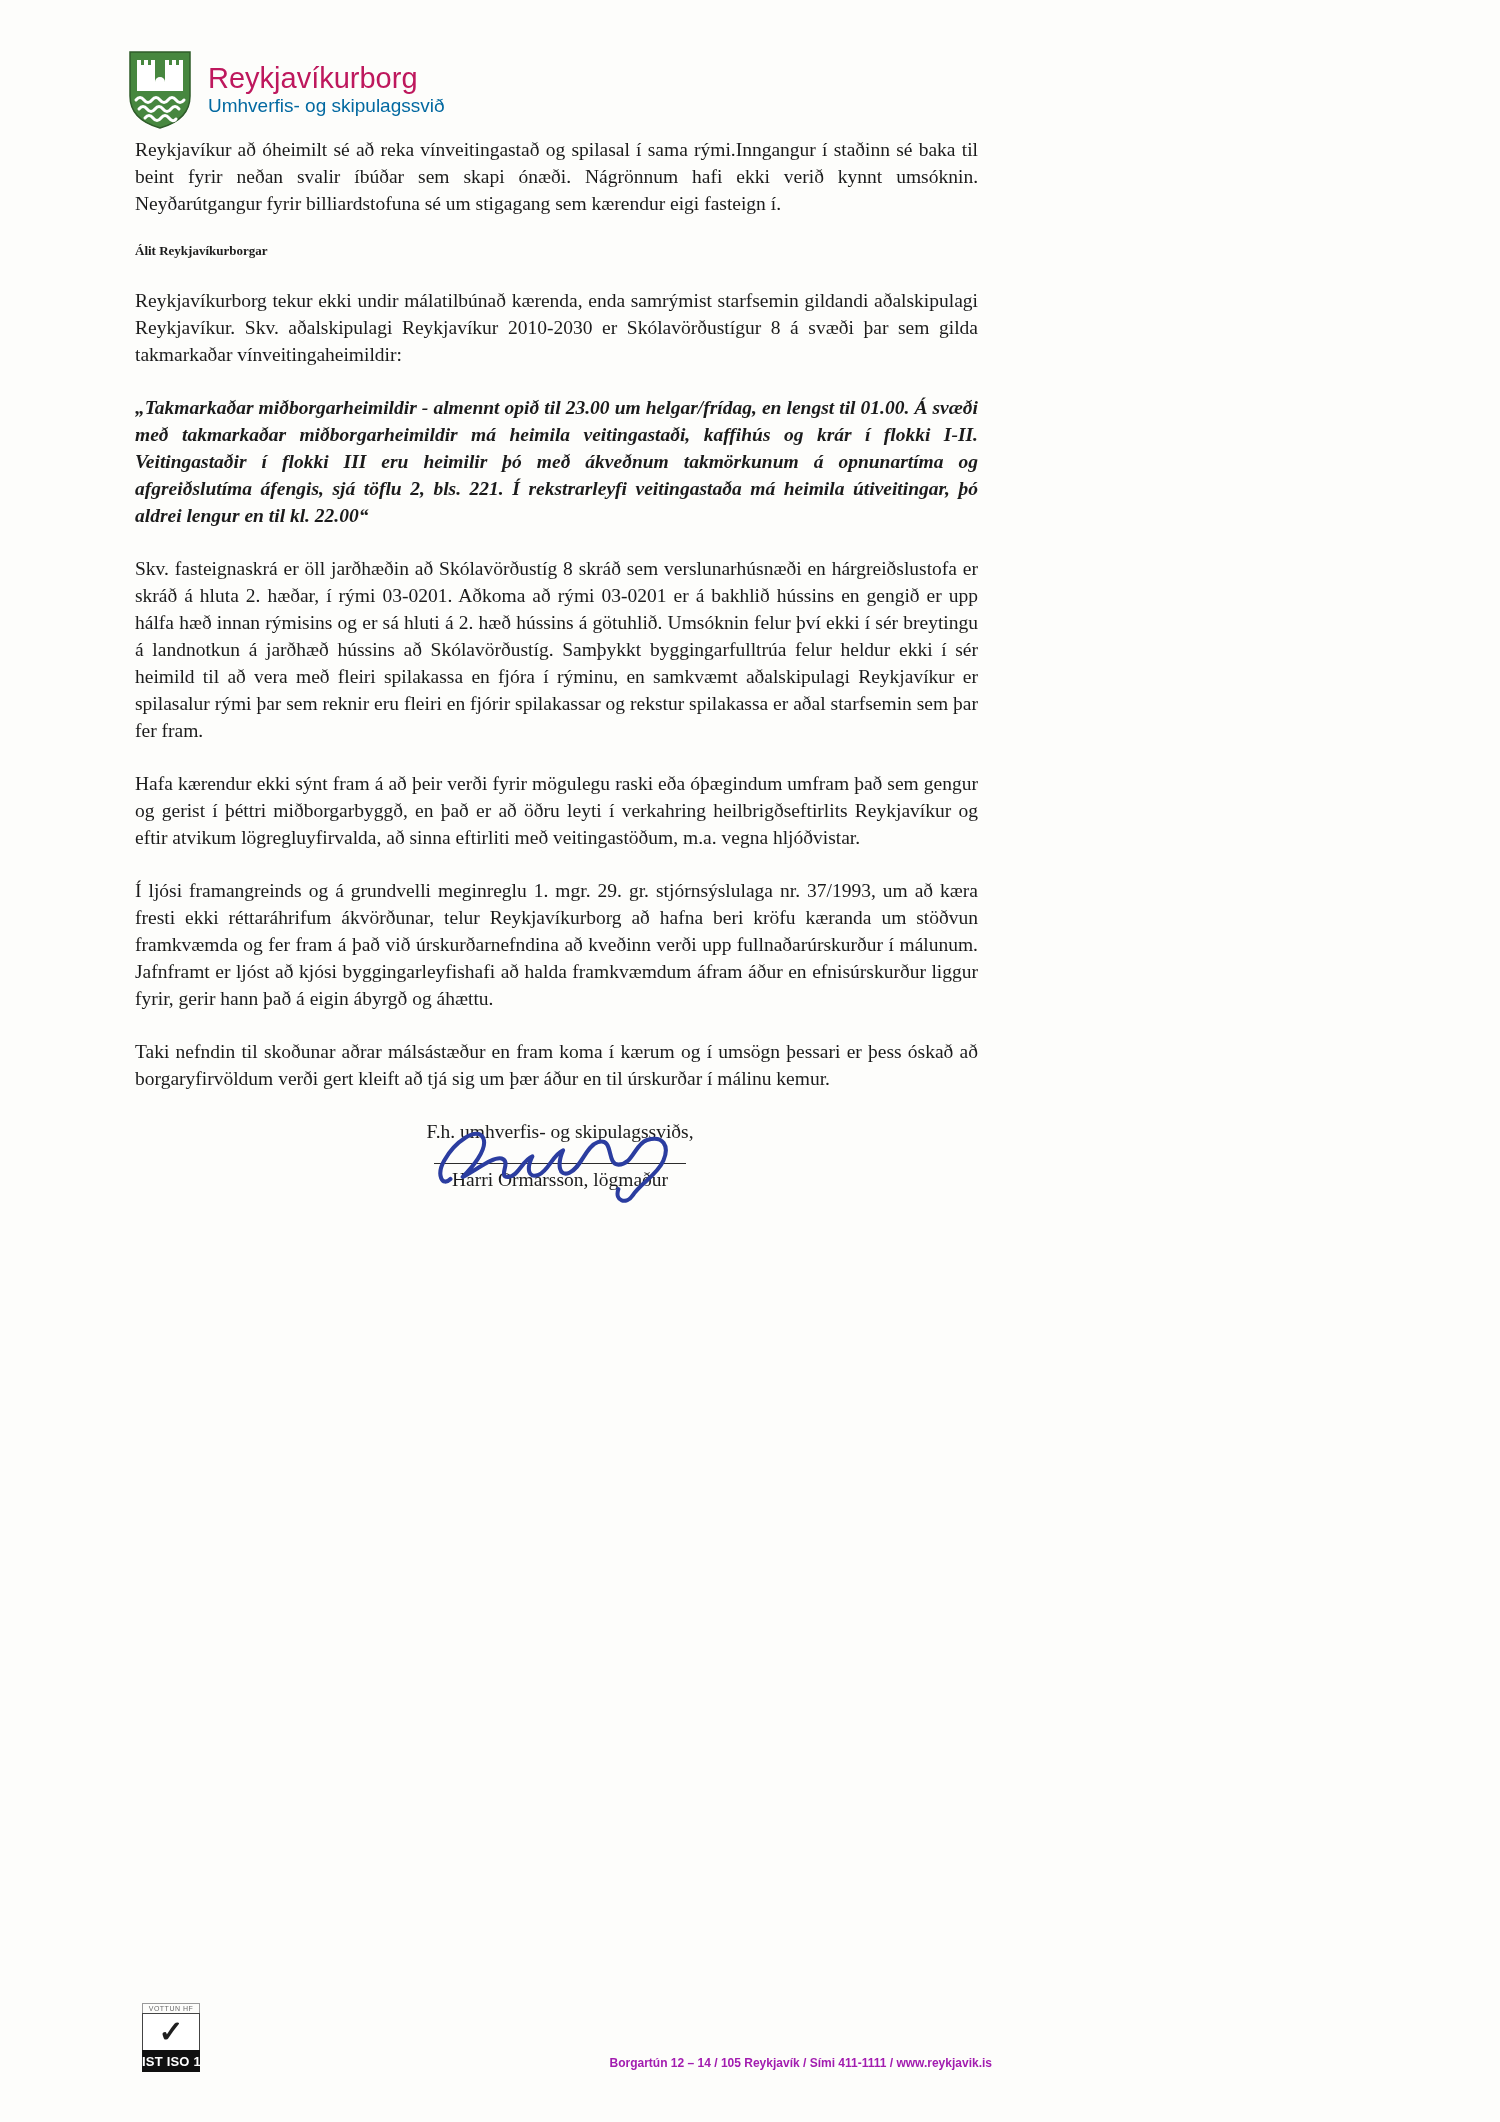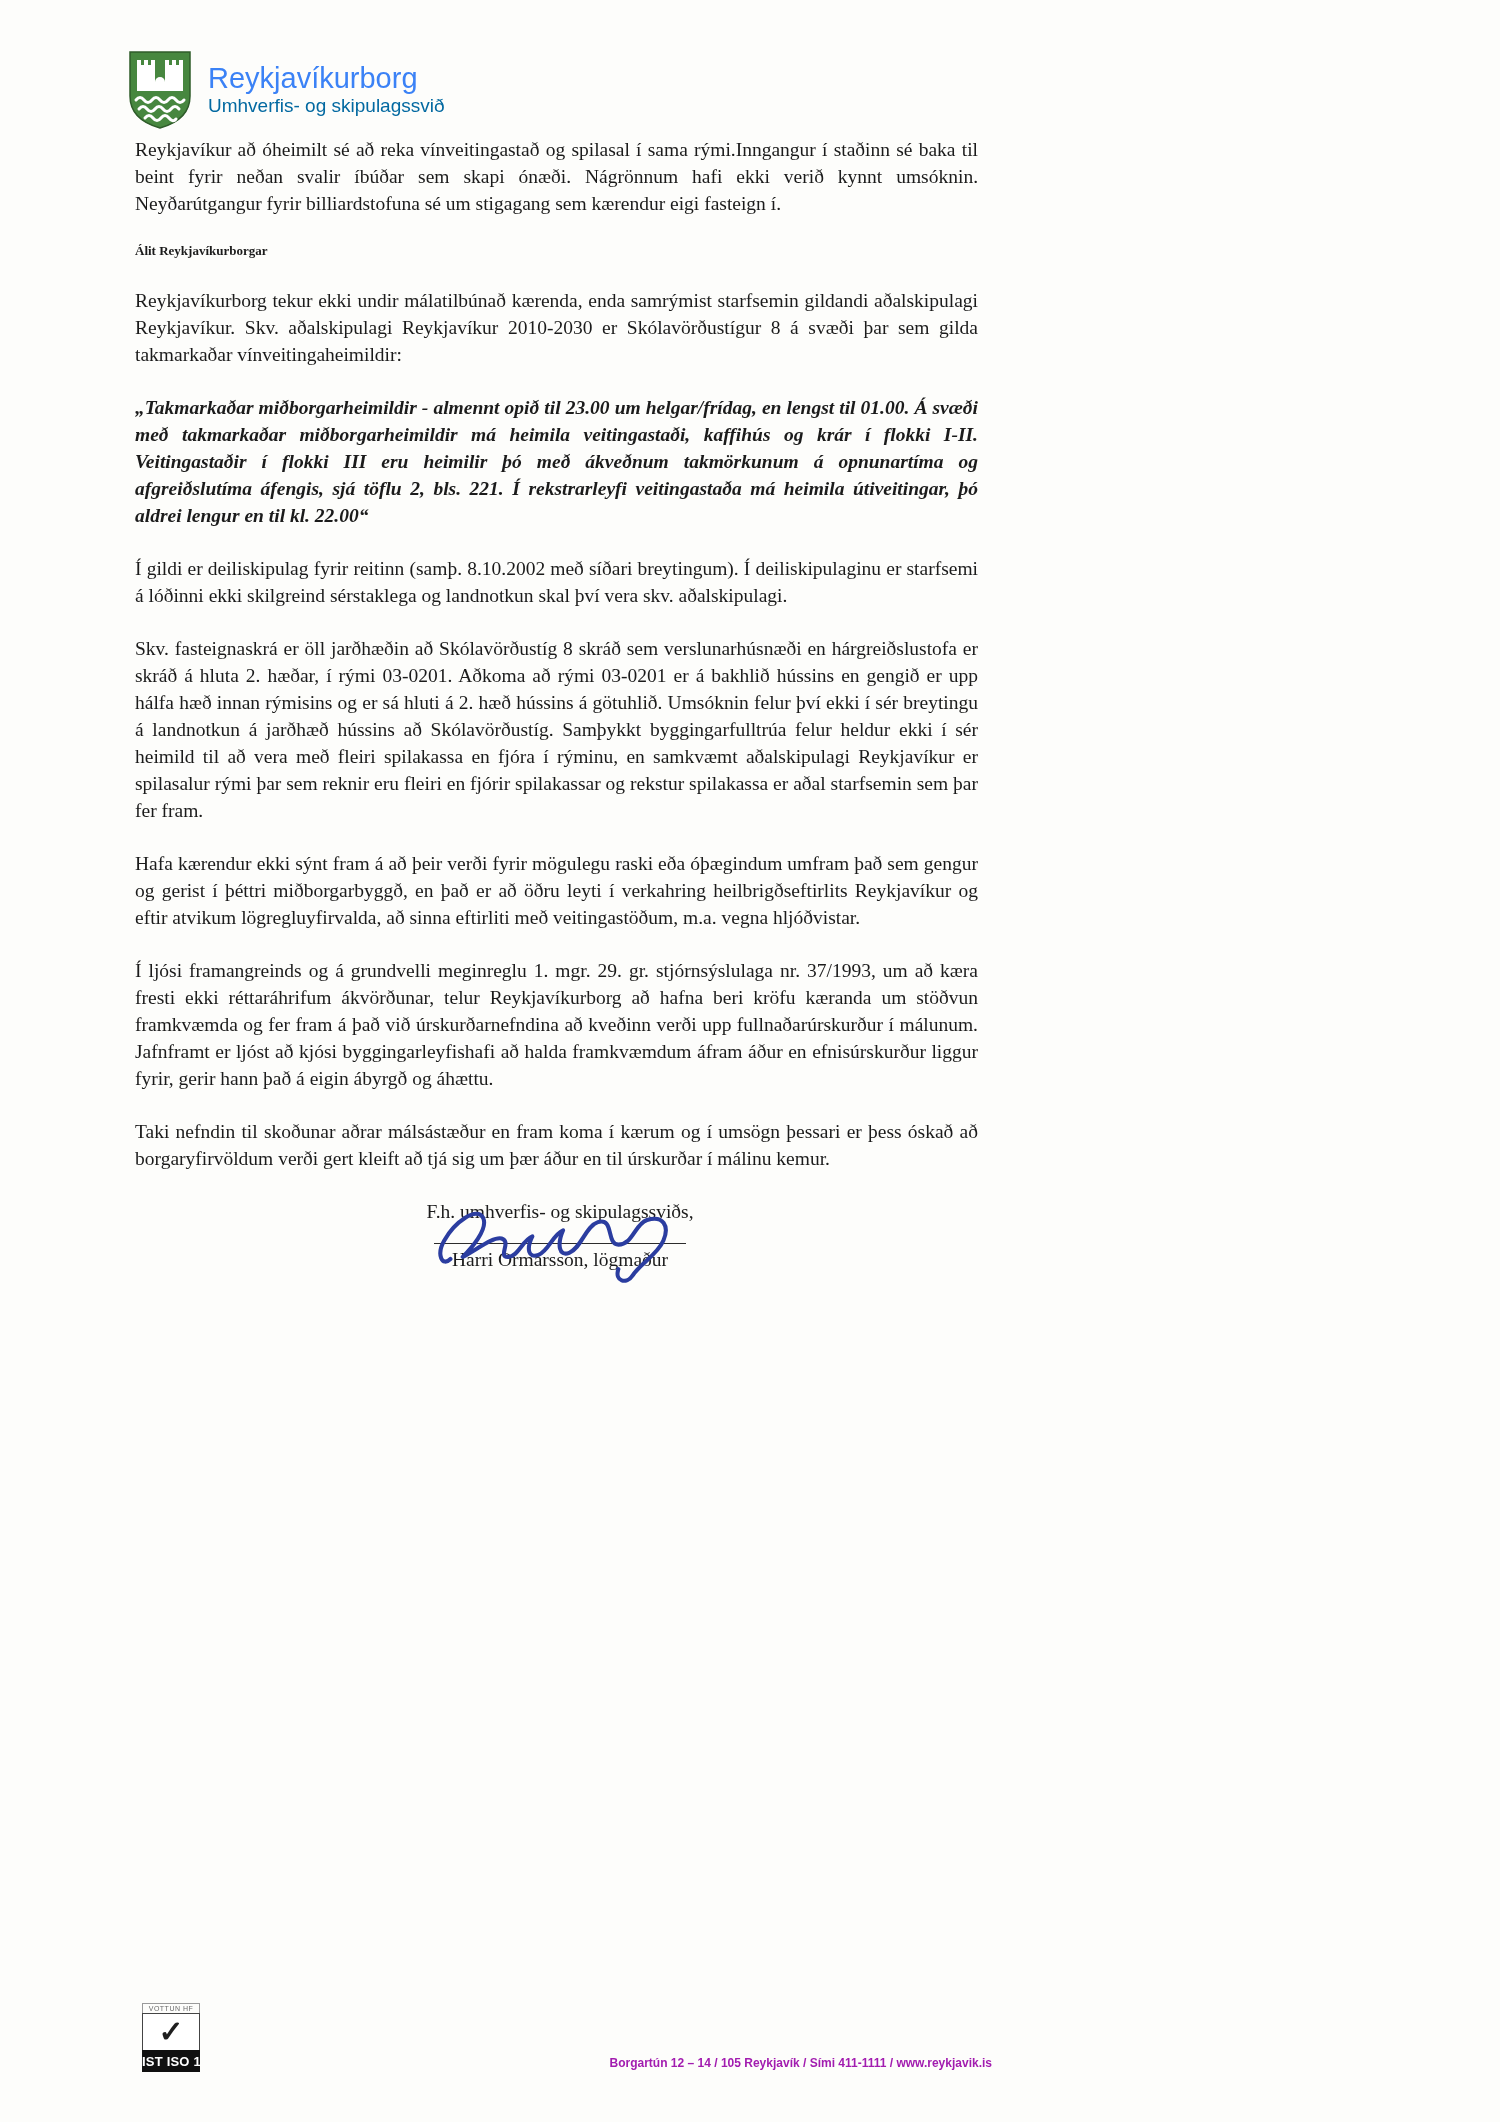--- a/index.html
+++ b/index.html
@@ -14,21 +14,21 @@
   }
 
   
   .letterhead {
     position:absolute; top:50px; left:128px;
     display:flex; align-items:center; gap:16px;
   }
   .logo-shield { width:64px; height:80px; display:block; }
   .org-name {
     font-family:"Liberation Sans", sans-serif;
-    font-size:29px; color:#3b82f6; line-height:32px;
+    font-size:29px; color:#be185d; line-height:32px;
   }
   .org-dept {
     font-family:"Liberation Sans", sans-serif;
     font-size:19px; color:#0369a1; line-height:24px;
   }
 
   
   .content {
     position:absolute; top:136px; left:135px; width:843px;
   }
@@ -118,21 +118,20 @@
   <div class="content">
 
     <p>Reykjavíkur að óheimilt sé að reka vínveitingastað og spilasal í sama rými.Inngangur í staðinn sé baka til beint fyrir neðan svalir íbúðar sem skapi ónæði. Nágrönnum hafi ekki verið kynnt umsóknin. Neyðarútgangur fyrir billiardstofuna sé um stigagang sem kærendur eigi fasteign í.</p>
 
     <h3 class="heading">Álit Reykjavíkurborgar</h3>
 
     <p>Reykjavíkurborg tekur ekki undir málatilbúnað kærenda, enda samrýmist starfsemin gildandi aðalskipulagi Reykjavíkur. Skv. aðalskipulagi Reykjavíkur 2010-2030 er Skólavörðustígur 8 á svæði þar sem gilda takmarkaðar vínveitingaheimildir:</p>
 
     <p class="quote">„Takmarkaðar miðborgarheimildir - almennt opið til 23.00 um helgar/frídag, en lengst til 01.00. Á svæði með takmarkaðar miðborgarheimildir má heimila veitingastaði, kaffihús og krár í flokki I-II. Veitingastaðir í flokki III eru heimilir þó með ákveðnum takmörkunum á opnunartíma og afgreiðslutíma áfengis, sjá töflu 2, bls. 221. Í rekstrarleyfi veitingastaða má heimila útiveitingar, þó aldrei lengur en til kl. 22.00“</p>
 
-    <p>Í gildi er deiliskipulag fyrir reitinn (samþ. 8.10.2002 með síðari breytingum). Í deiliskipulaginu er starfsemi á lóðinni ekki skilgreind sérstaklega og landnotkun skal því vera skv. aðalskipulagi.</p>
 
     <p>Skv. fasteignaskrá er öll jarðhæðin að Skólavörðustíg 8 skráð sem verslunarhúsnæði en hárgreiðslustofa er skráð á hluta 2. hæðar, í rými 03-0201. Aðkoma að rými 03-0201 er á bakhlið hússins en gengið er upp hálfa hæð innan rýmisins og er sá hluti á 2. hæð hússins á götuhlið. Umsóknin felur því ekki í sér breytingu á landnotkun á jarðhæð hússins að Skólavörðustíg. Samþykkt byggingarfulltrúa felur heldur ekki í sér heimild til að vera með fleiri spilakassa en fjóra í rýminu, en samkvæmt aðalskipulagi Reykjavíkur er spilasalur rými þar sem reknir eru fleiri en fjórir spilakassar og rekstur spilakassa er aðal starfsemin sem þar fer fram.</p>
 
     <p>Hafa kærendur ekki sýnt fram á að þeir verði fyrir mögulegu raski eða óþægindum umfram það sem gengur og gerist í þéttri miðborgarbyggð, en það er að öðru leyti í verkahring heilbrigðseftirlits Reykjavíkur og eftir atvikum lögregluyfirvalda, að sinna eftirliti með veitingastöðum, m.a. vegna hljóðvistar.</p>
 
     <p>Í ljósi framangreinds og á grundvelli meginreglu 1. mgr. 29. gr. stjórnsýslulaga nr. 37/1993, um að kæra fresti ekki réttaráhrifum ákvörðunar, telur Reykjavíkurborg að hafna beri kröfu kæranda um stöðvun framkvæmda og fer fram á það við úrskurðarnefndina að kveðinn verði upp fullnaðarúrskurður í málunum. Jafnframt er ljóst að kjósi byggingarleyfishafi að halda framkvæmdum áfram áður en efnisúrskurður liggur fyrir, gerir hann það á eigin ábyrgð og áhættu.</p>
 
 
 
     <p>Taki nefndin til skoðunar aðrar málsástæður en fram koma í kærum og í umsögn þessari er þess óskað að borgaryfirvöldum verði gert kleift að tjá sig um þær áður en til úrskurðar í málinu kemur.</p>

